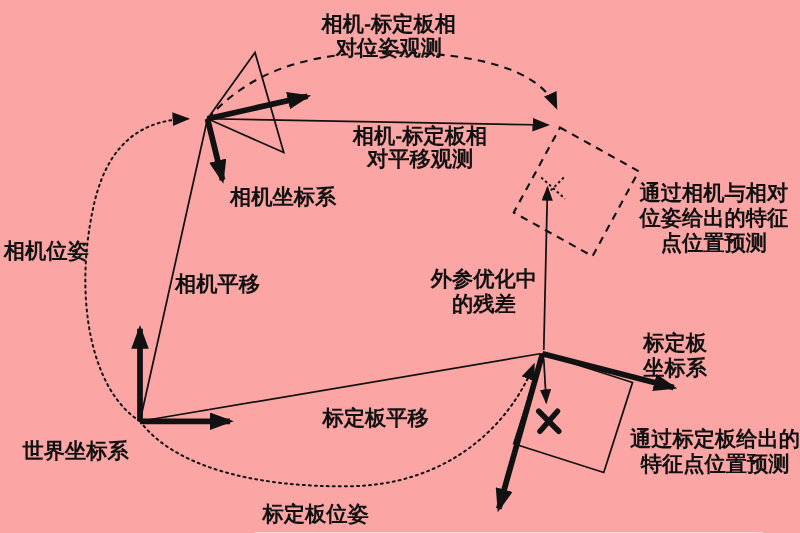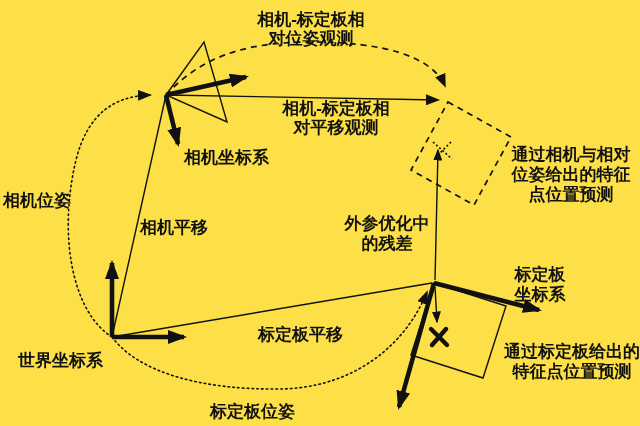--- a/index.html
+++ b/index.html
@@ -1,17 +1,17 @@
 <!DOCTYPE html>
 <html><head>
 <meta charset="utf-8">
 <style>
   html,body{margin:0;padding:0;background:#fff;}
   .canvas{
-    position:relative;width:640px;height:426px;background:#fde047;
+    position:relative;width:640px;height:426px;background:#fca5a5;
     font-family:"Liberation Sans",sans-serif;overflow:hidden;
   }
   svg{display:block}
   text{
     font-family:"Liberation Sans",sans-serif;
     font-size:17px;font-weight:600;fill:#111;
   }
   .stroke{stroke:#111;fill:none}
   .thin{stroke-width:1.4px}
   .bold{stroke-width:4.6px}

